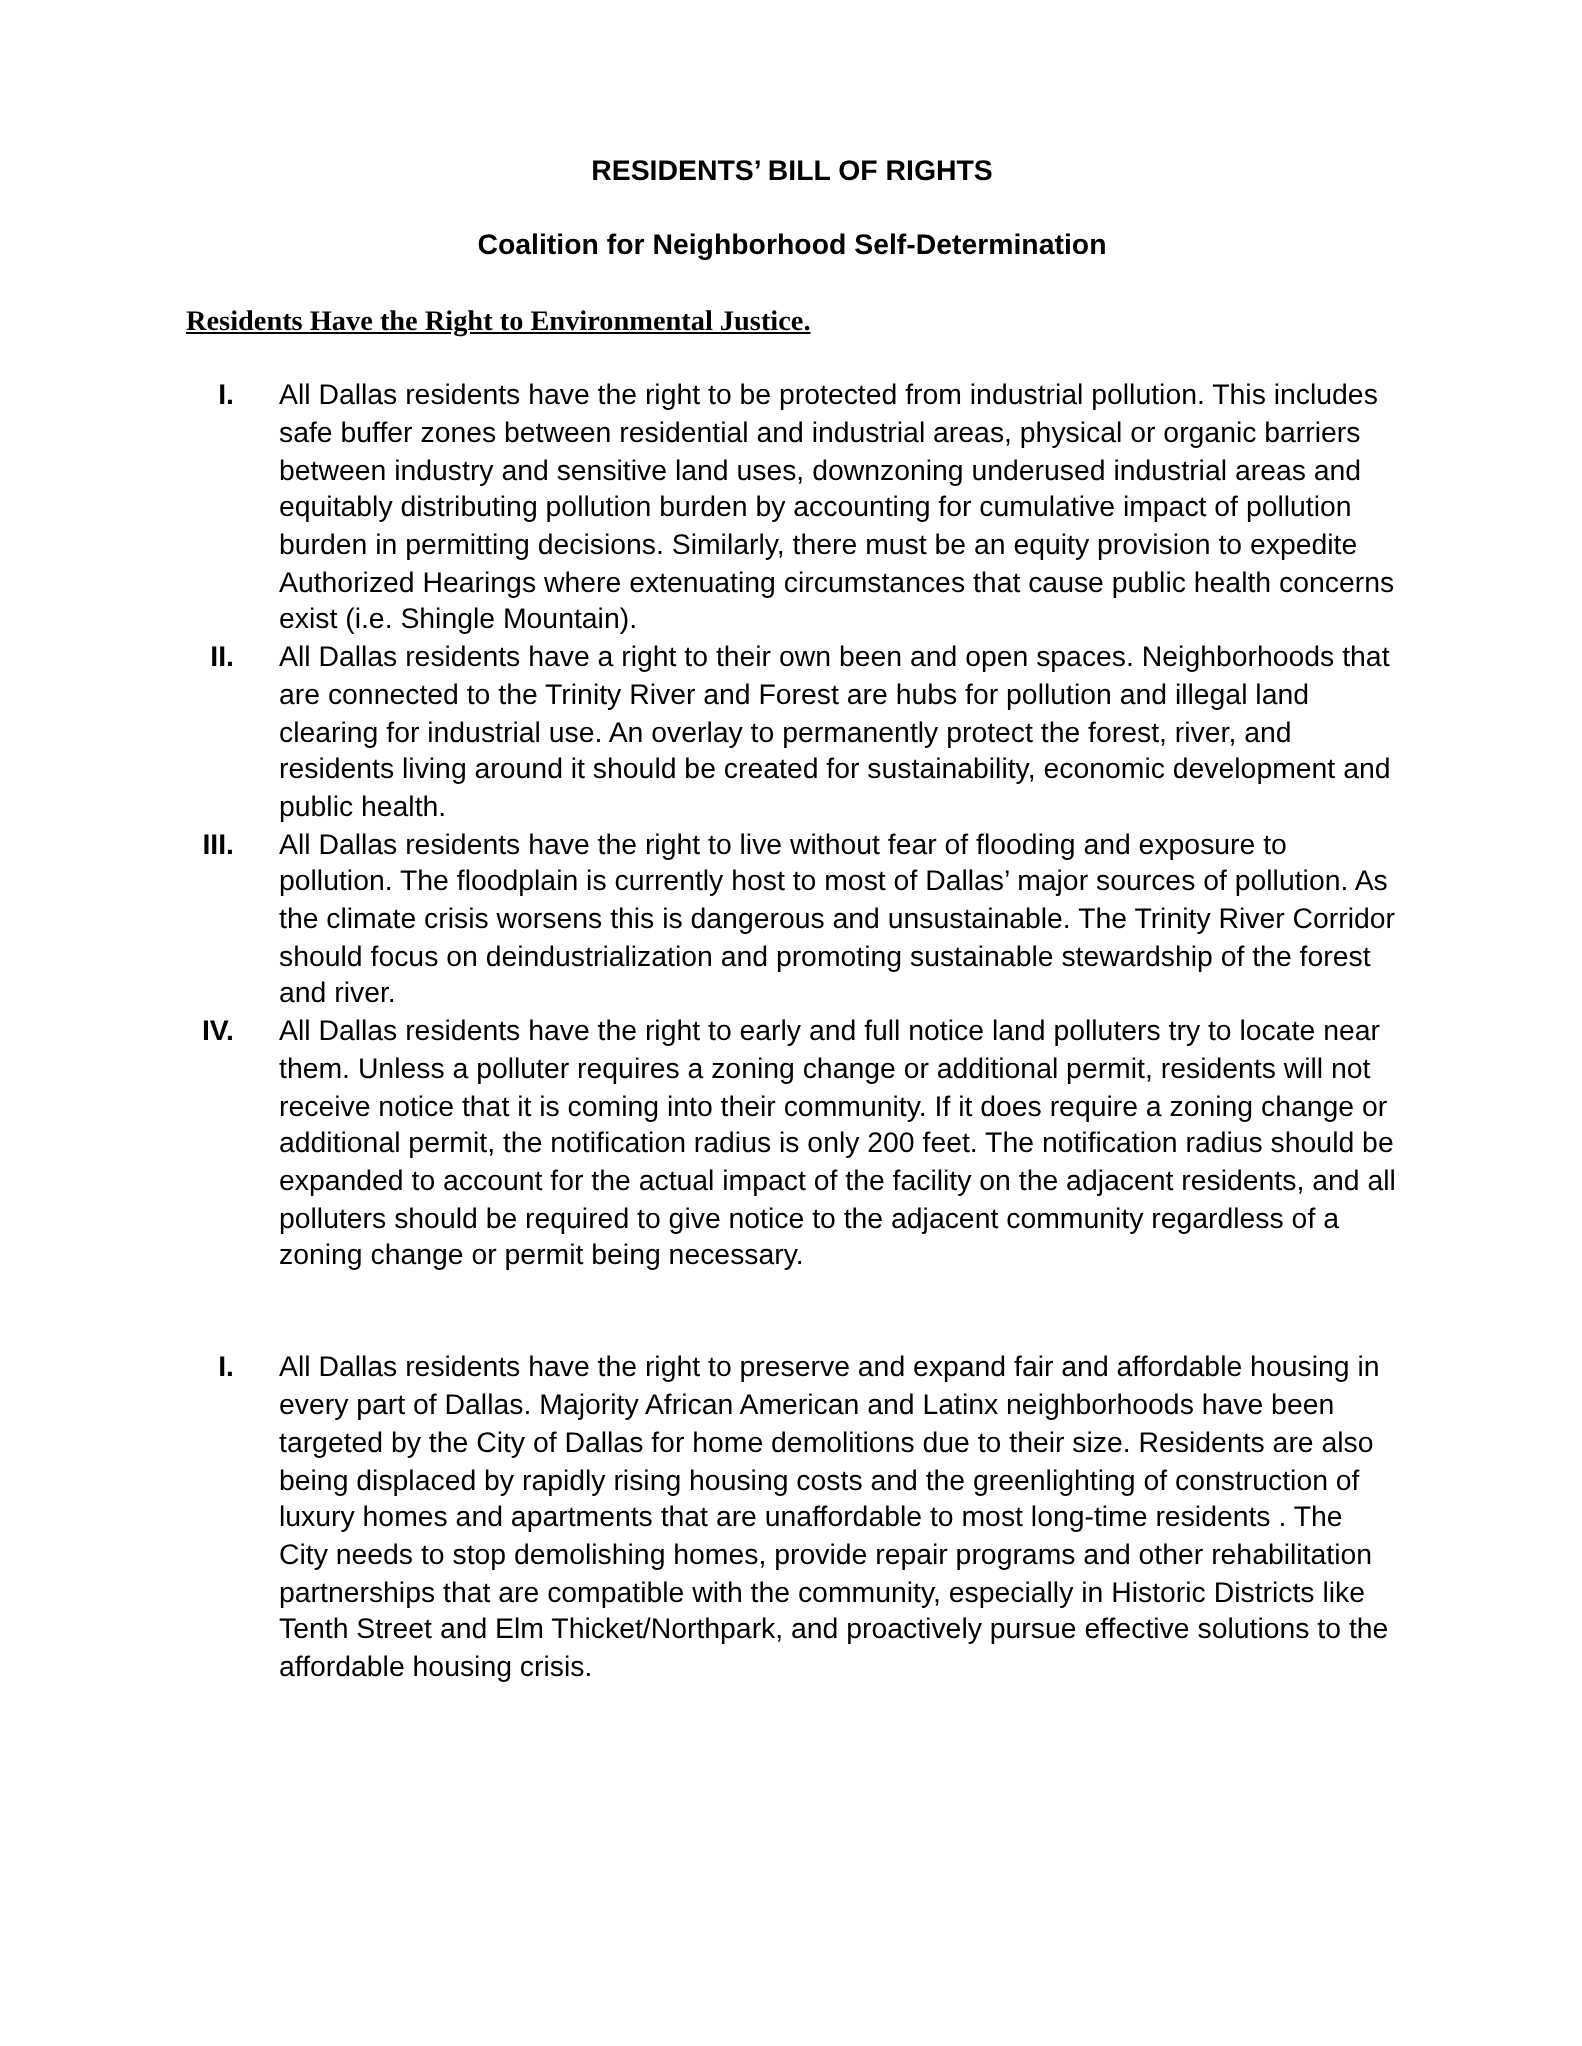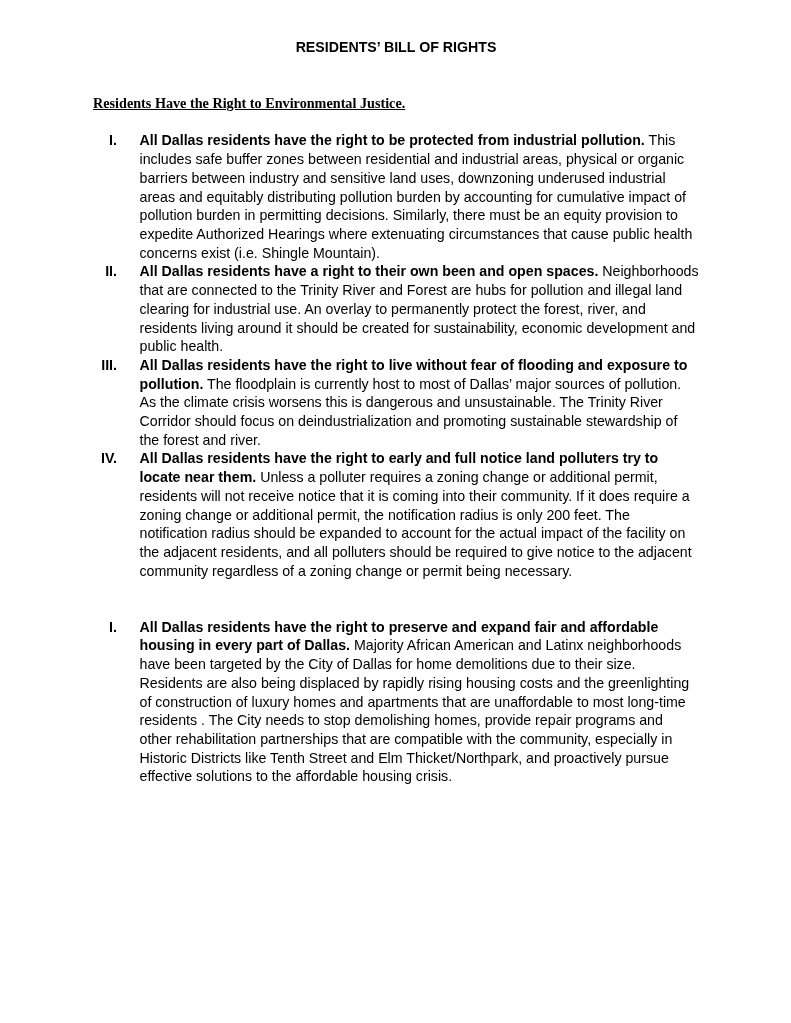--- a/index.html
+++ b/index.html
@@ -2,21 +2,21 @@
 <html><head>
 <meta charset="utf-8">
 <style>
   html, body { margin: 0; padding: 0; background: #ffffff; }
   .page {
     position: relative;
     width: 791px;
     height: 1023px;
     box-sizing: border-box;
     background: #ffffff;
-    padding: 38px 92px 0 93px;
+    padding: 77px 92px 0 93px;
     font-family: "Liberation Sans", sans-serif;
     font-size: 14.2px;
     line-height: 18.7px;
     color: #000000;
     overflow: hidden;
     -webkit-font-smoothing: antialiased;
   }
   .line { margin: 0; }
   .doc-title { font-weight: 700; text-align: center; }
   .subtitle-line { font-weight: 700; text-align: center; }
@@ -24,30 +24,31 @@
   .section-heading { font-weight: 700; text-decoration: underline; font-family: Liberation Serif, serif; }
   .list-item { position: relative; padding-left: 46.5px; }
   .list-item .numeral {
     position: absolute;
     left: 0;
     top: 0;
     width: 24px;
     text-align: right;
     font-weight: 700;
   }
-  .lead { font-weight: 700; margin-top: 19px; }
+  .lead { font-weight: 400; margin-top: 19px; }
 </style>
 </head>
 <body>
 
 <div class="page">
 
   <div class="line doc-title">RESIDENTS’ BILL OF RIGHTS</div>
   <div class="spacer"></div>
 
+  <div class="line subtitle-line">Coalition for Neighborhood Self-Determination</div>
   <div class="spacer"></div>
 
   <div class="line section-heading">Residents Have the Right to Environmental Justice.</div>
   <div class="spacer"></div>
 
   <div class="line list-item">
     <span class="numeral">I.</span>
     <span class="lead">All Dallas residents have the right to be protected from industrial pollution.</span>
     <span>This includes safe buffer zones between residential and industrial areas, physical or organic barriers between industry and sensitive land uses, downzoning underused industrial areas and equitably distributing pollution burden by accounting for cumulative impact of pollution burden in permitting decisions. Similarly, there must be an equity provision to expedite Authorized Hearings where extenuating circumstances that cause public health concerns exist (i.e. Shingle Mountain).</span>
   </div>

